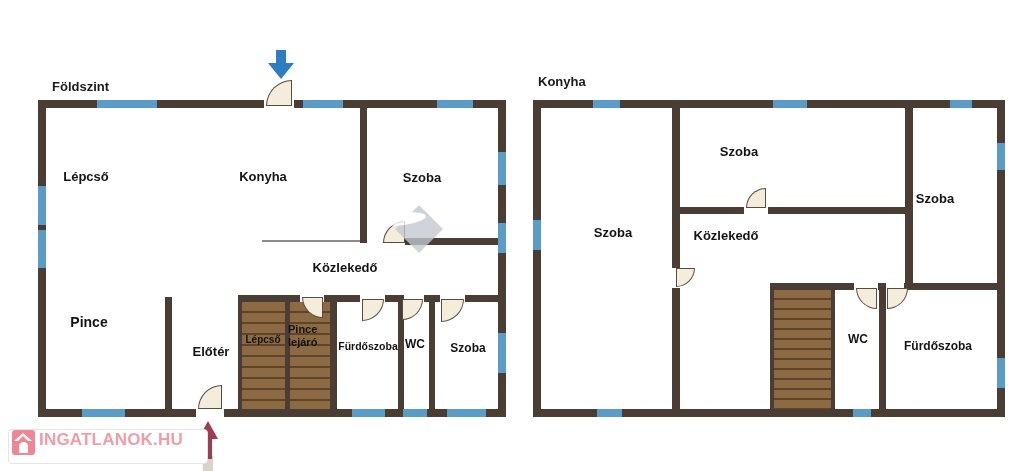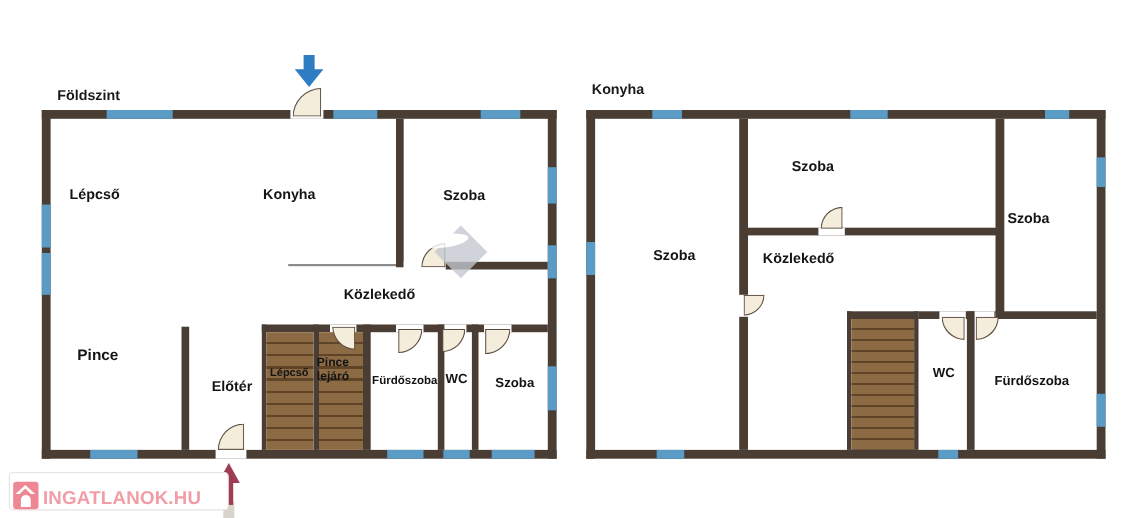--- a/index.html
+++ b/index.html
@@ -27,21 +27,21 @@
               transform:rotate(45deg);}
   #wm-leaf{position:absolute;left:-6px;top:11px;width:44px;height:12px;background:#ffffff;
            border-radius:50% 50% 50% 50%;transform:rotate(-8deg);}
   #wm-text{position:absolute;left:58px;top:14px;font-family:"DejaVu Serif",serif;color:#aeb2bb;
            letter-spacing:2px;white-space:nowrap;}
   #wm-text .big{font-size:30px;}
   #wm-text .small{font-size:23px;}
   #wm-text sup{font-size:9px;letter-spacing:0;}
   
   #logo{position:absolute;left:8px;top:429px;width:198px;height:33px;background:#ffffff;
-        border:1px solid #e6e3e1;border-radius:4px;display:flex;align-items:flex-end;z-index:30;}
+        border:1px solid #e6e3e1;border-radius:4px;display:flex;align-items:flex-start;z-index:30;}
   #logo-icon{position:relative;width:23px;height:25px;background:#ee8793;border-radius:3px;
              margin:0 4px 0 3px;flex:0 0 auto;}
   #logo-roof{position:absolute;left:2px;top:3px;width:0;height:0;
              border-left:9px solid transparent;border-right:9px solid transparent;border-bottom:8px solid #ffffff;}
   #logo-roof-in{position:absolute;left:5px;top:6px;width:0;height:0;
              border-left:6px solid transparent;border-right:6px solid transparent;border-bottom:6px solid #ee8793;}
   #logo-door{position:absolute;left:7px;bottom:2px;width:9px;height:11px;background:#ffffff;
              border-radius:5px 5px 0 0;}
   #logo-text{font-size:17px;font-weight:bold;color:#f29ca6;letter-spacing:.2px;white-space:nowrap;}
 </style>

